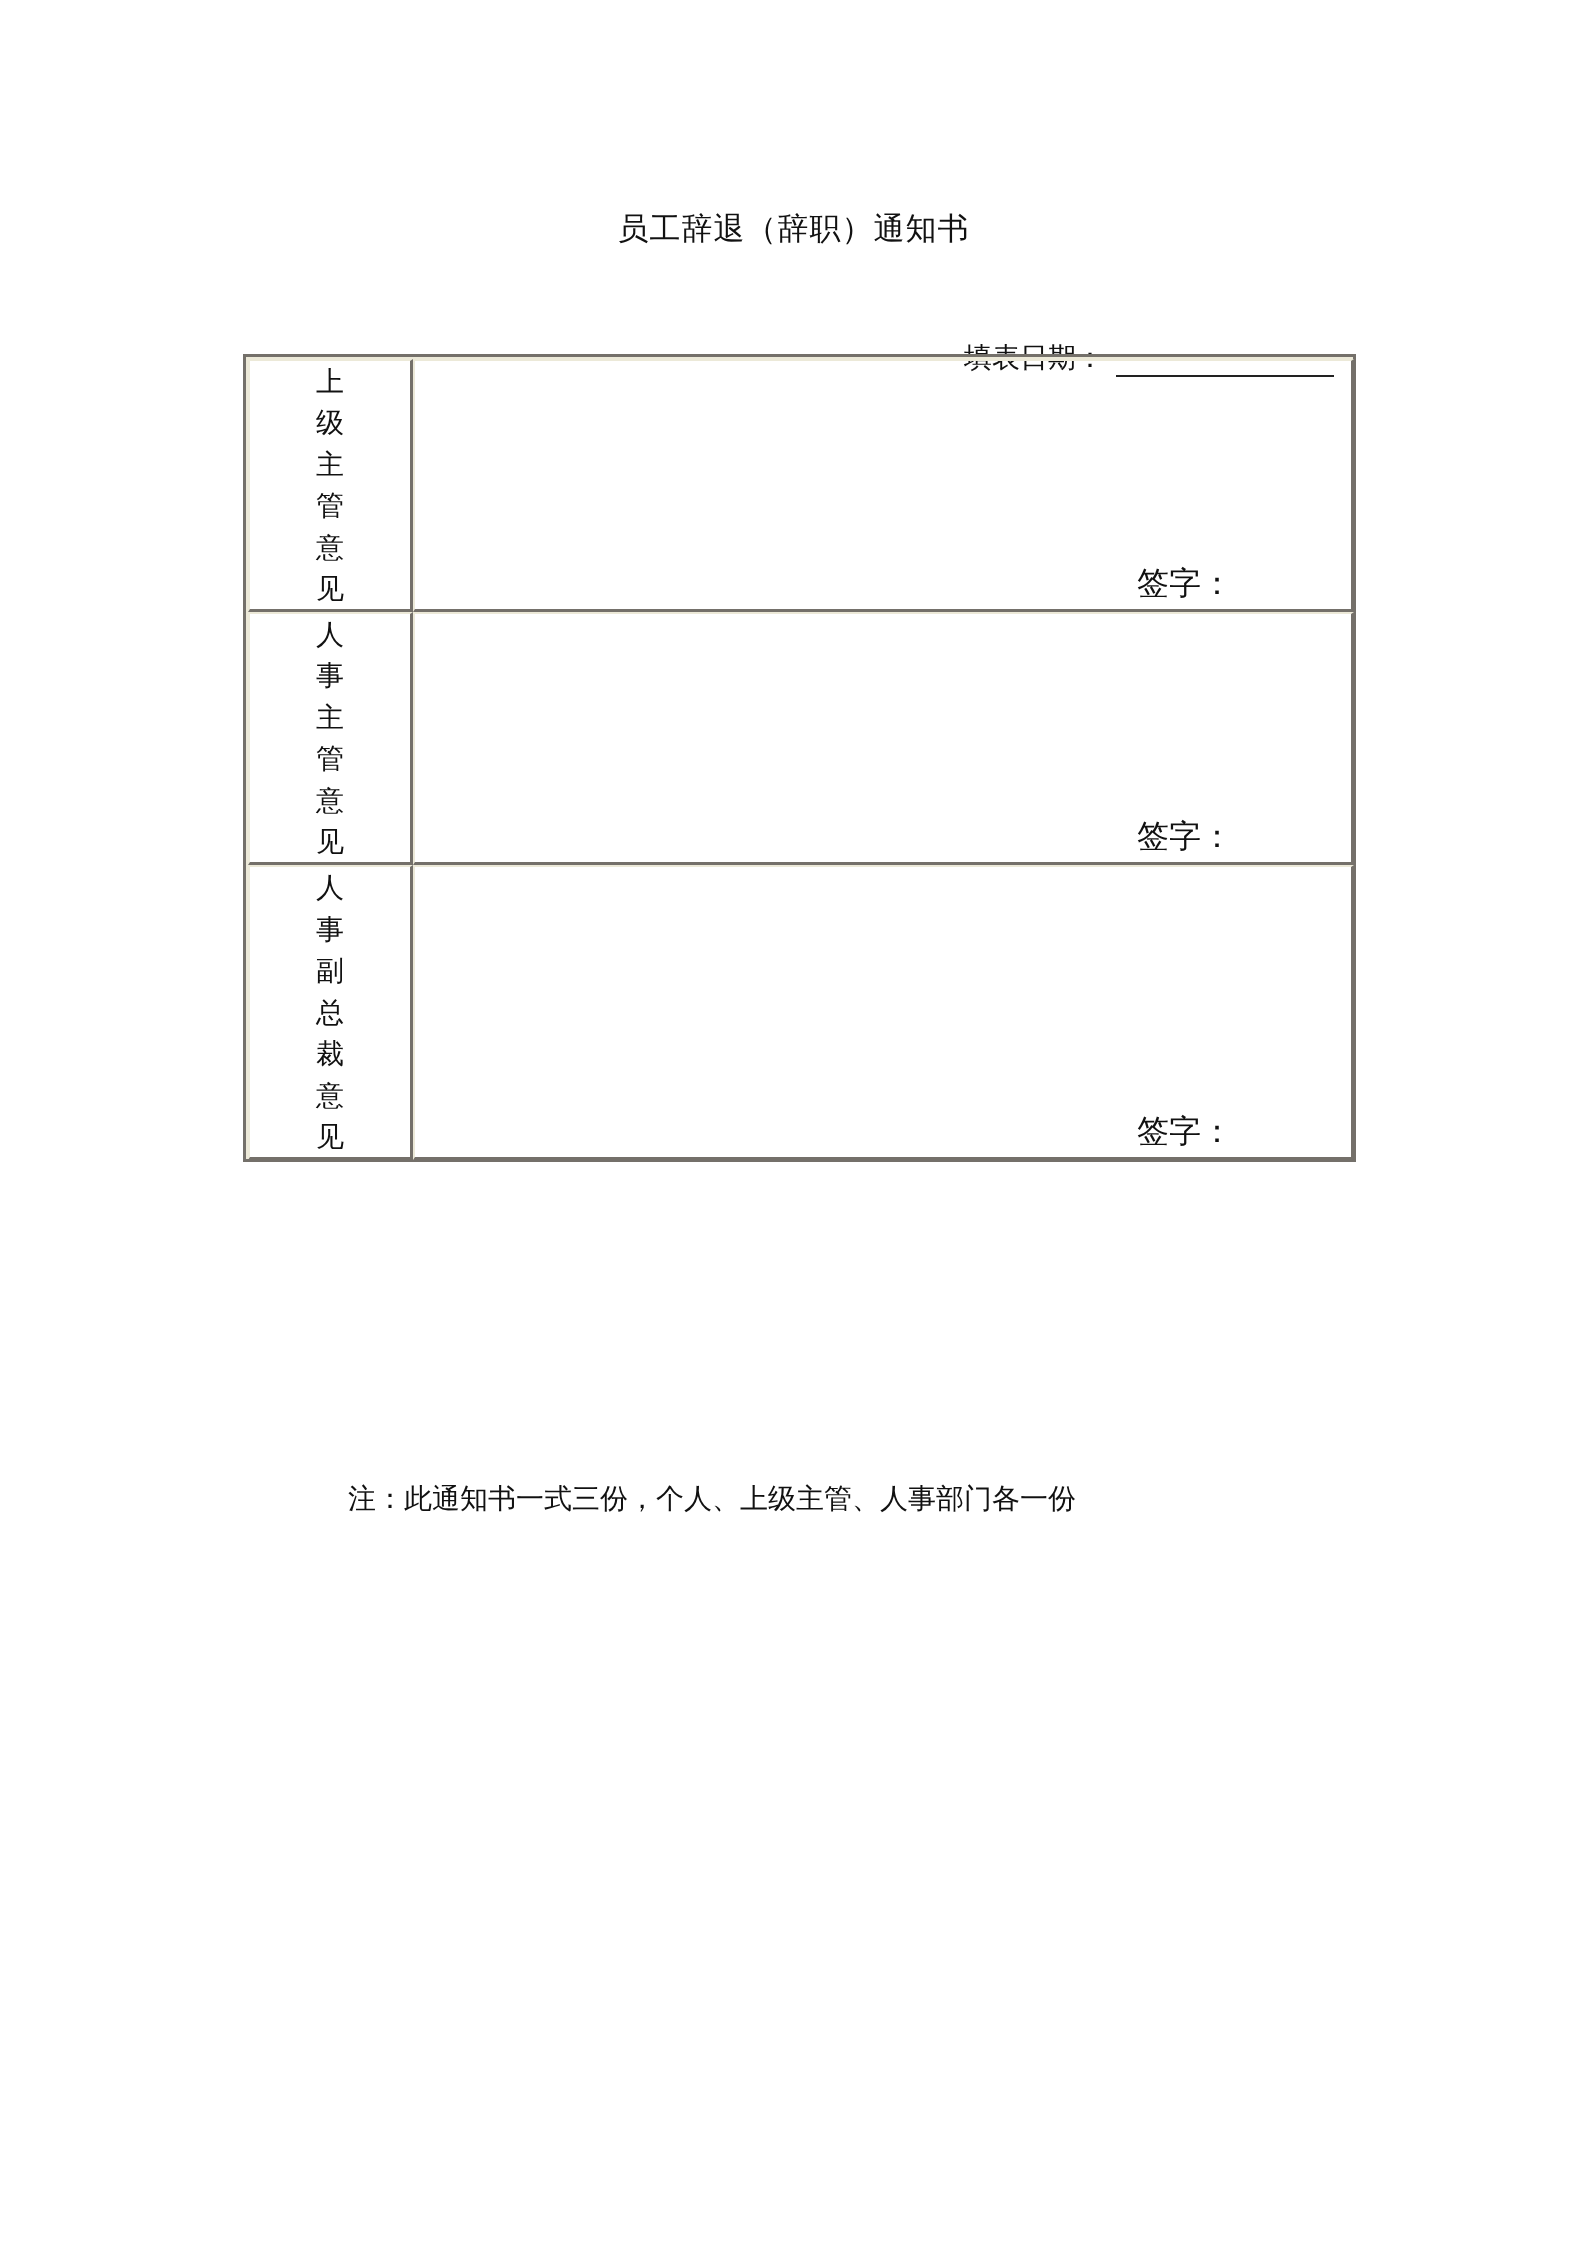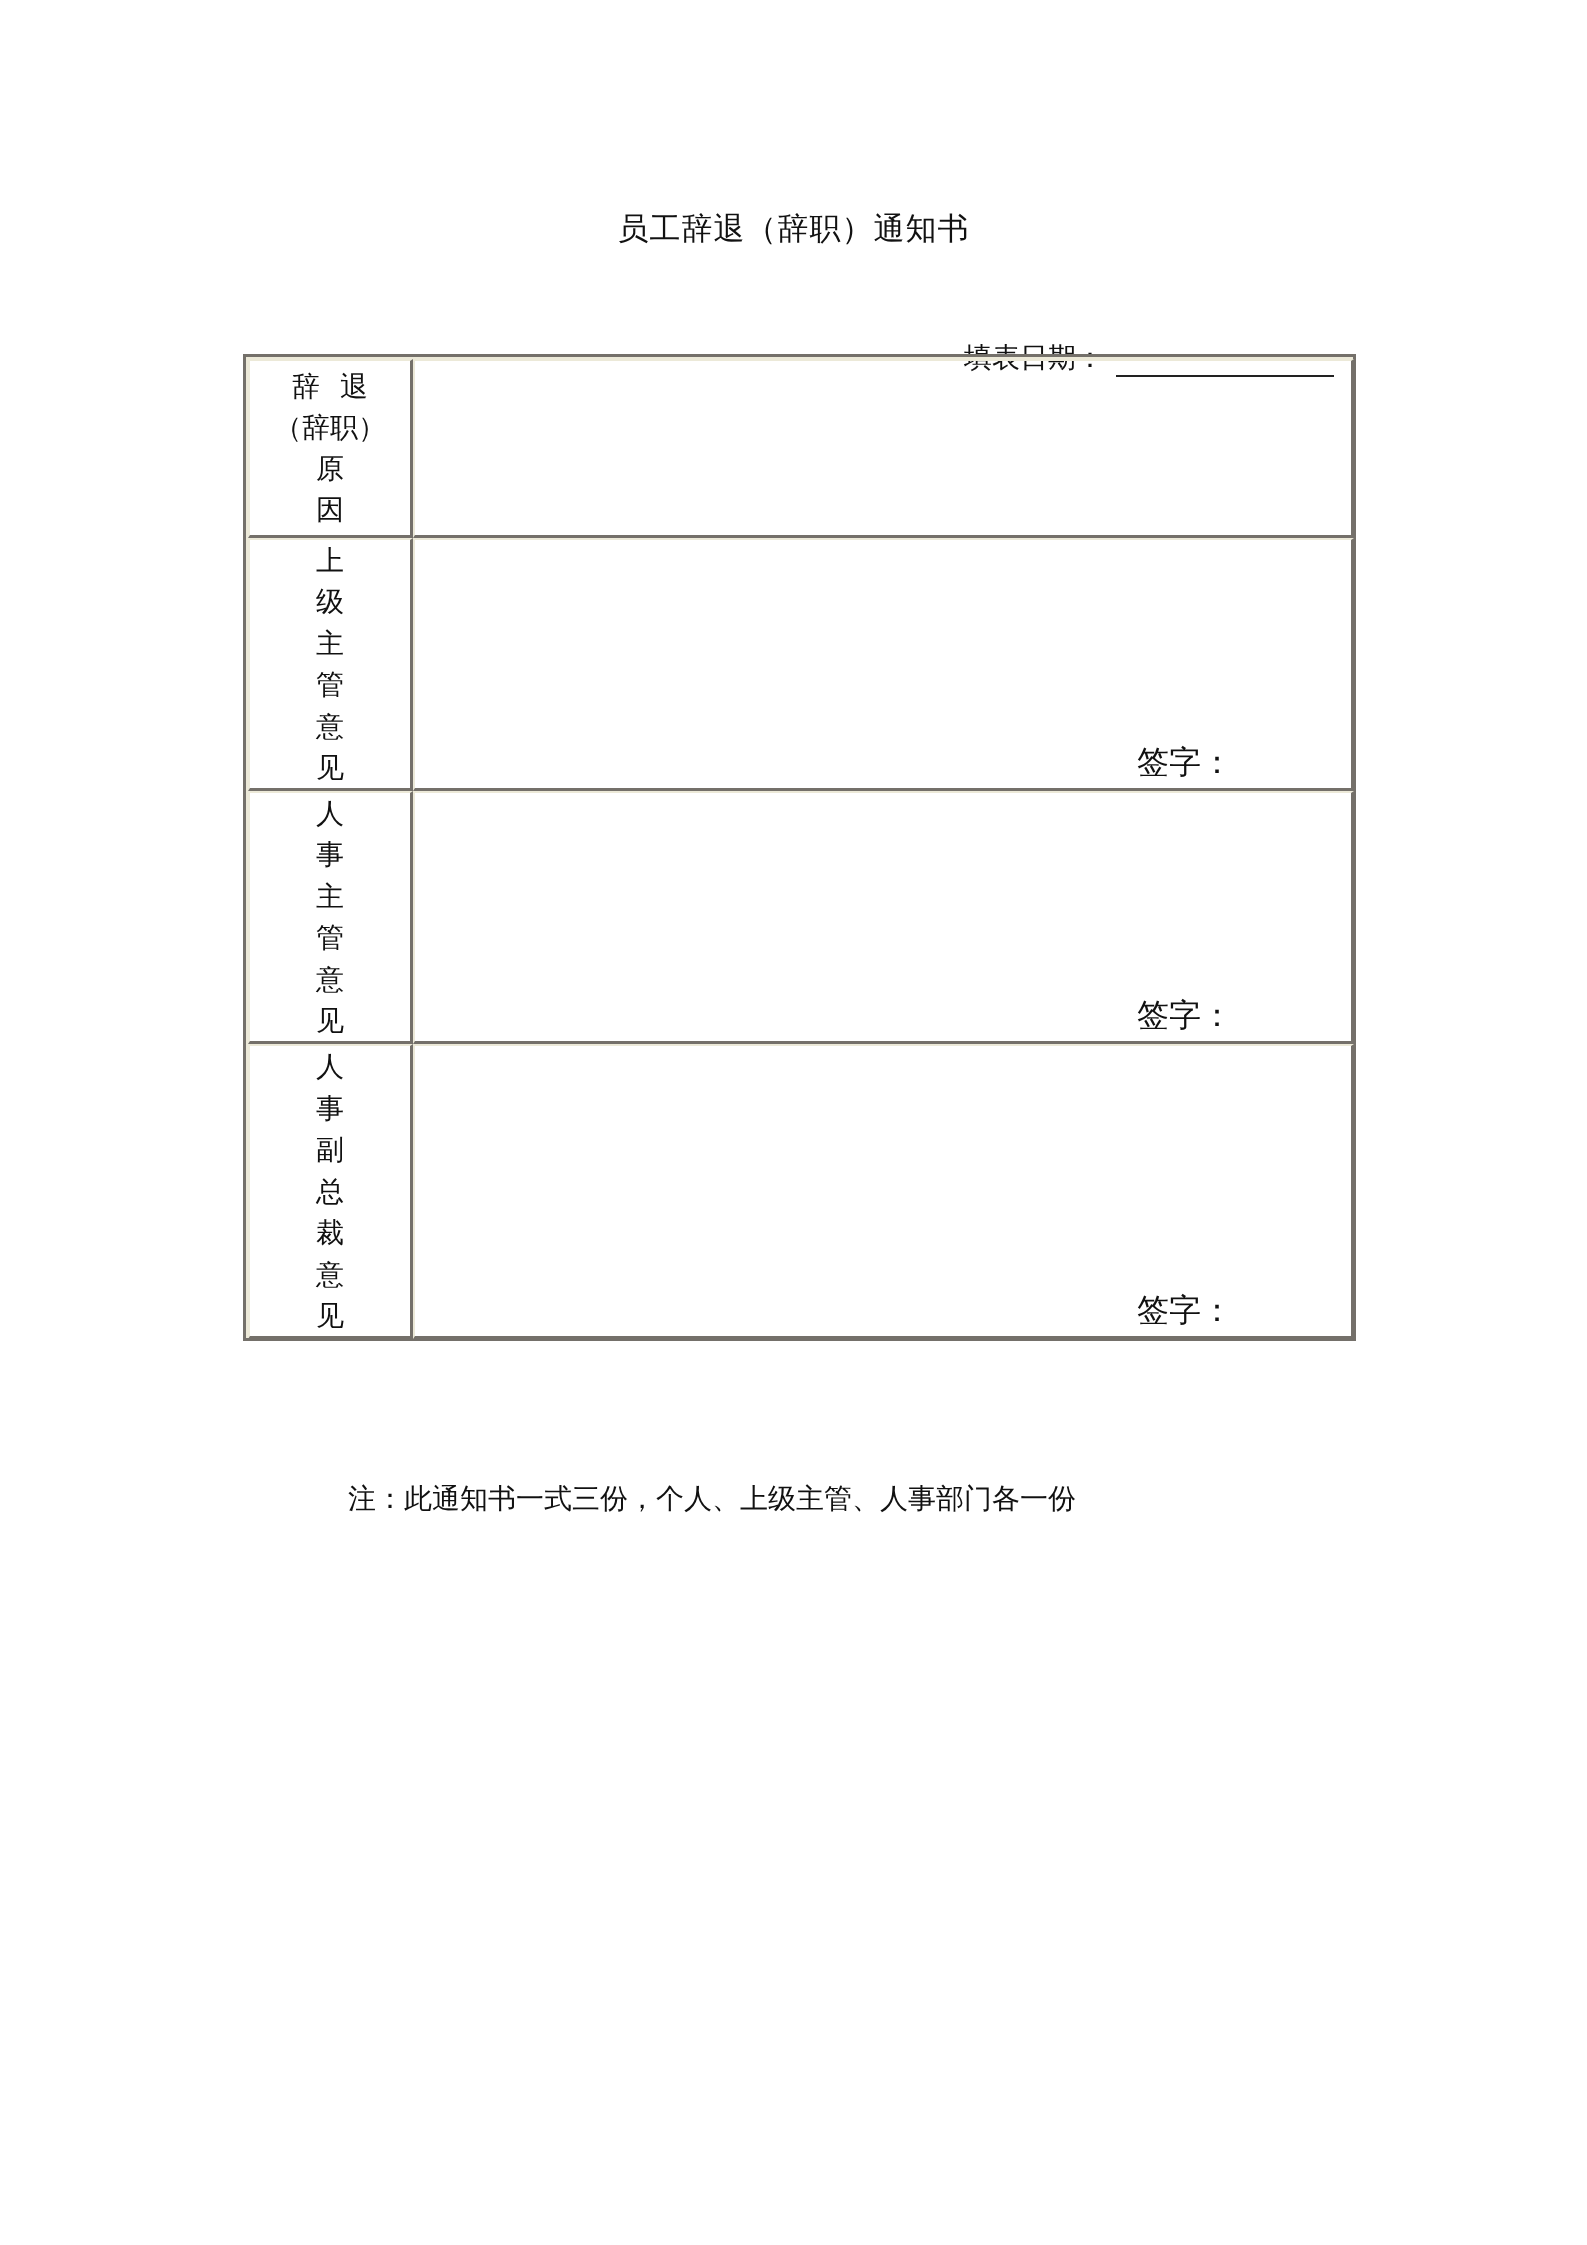--- a/index.html
+++ b/index.html
@@ -116,28 +116,20 @@
     <col style="width:197px">
     <col style="width:148px">
     <col style="width:223px">
     <col style="width:144px">
     <col style="width:229px">
   </colgroup>
 
   <tbody>
 
 
-  <tr class="row-reason">
-    <td class="reason-label">
-      <span class="l1">辞退</span>
-      <span class="l2">（辞职）</span>
-      <span class="l3">原因</span>
-    </td>
-    <td colspan="5" class="content"></td>
-  </tr>
 
   <tr class="row-opinion">
     <td>
       <div class="vlabel">
         <span>上</span>
         <span>级</span>
         <span>主</span>
         <span>管</span>
         <span>意</span>
         <span>见</span>

